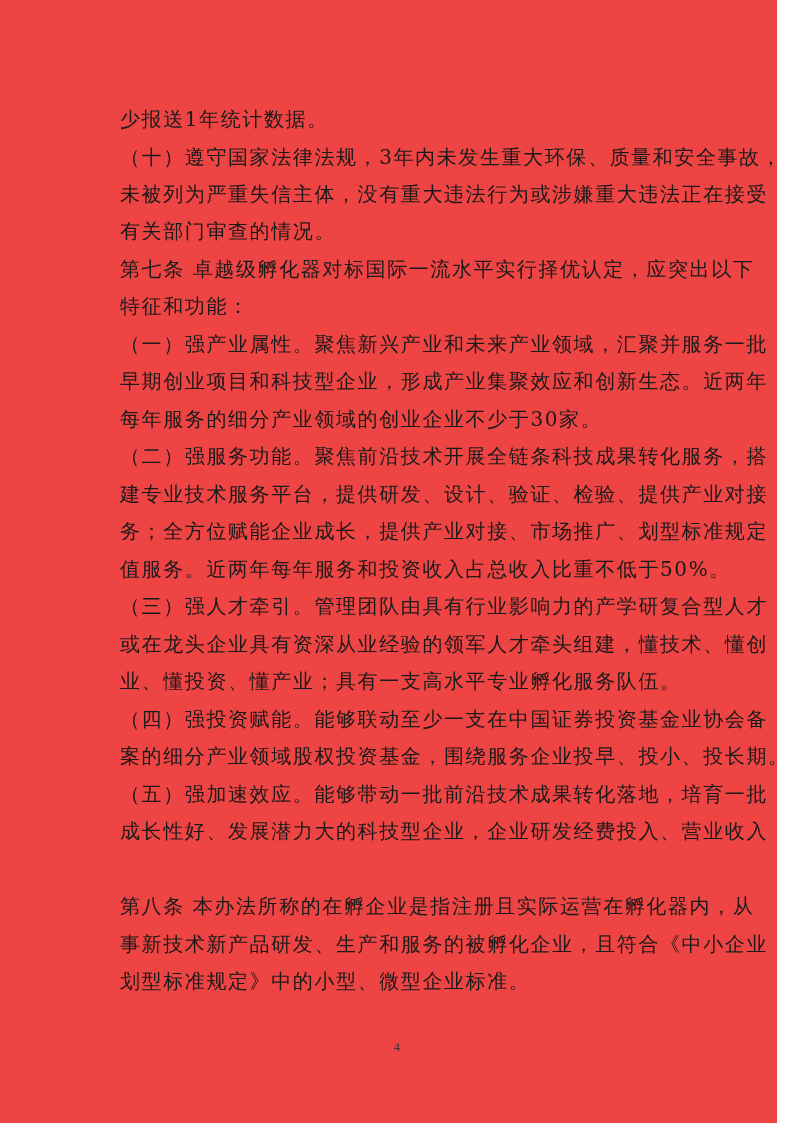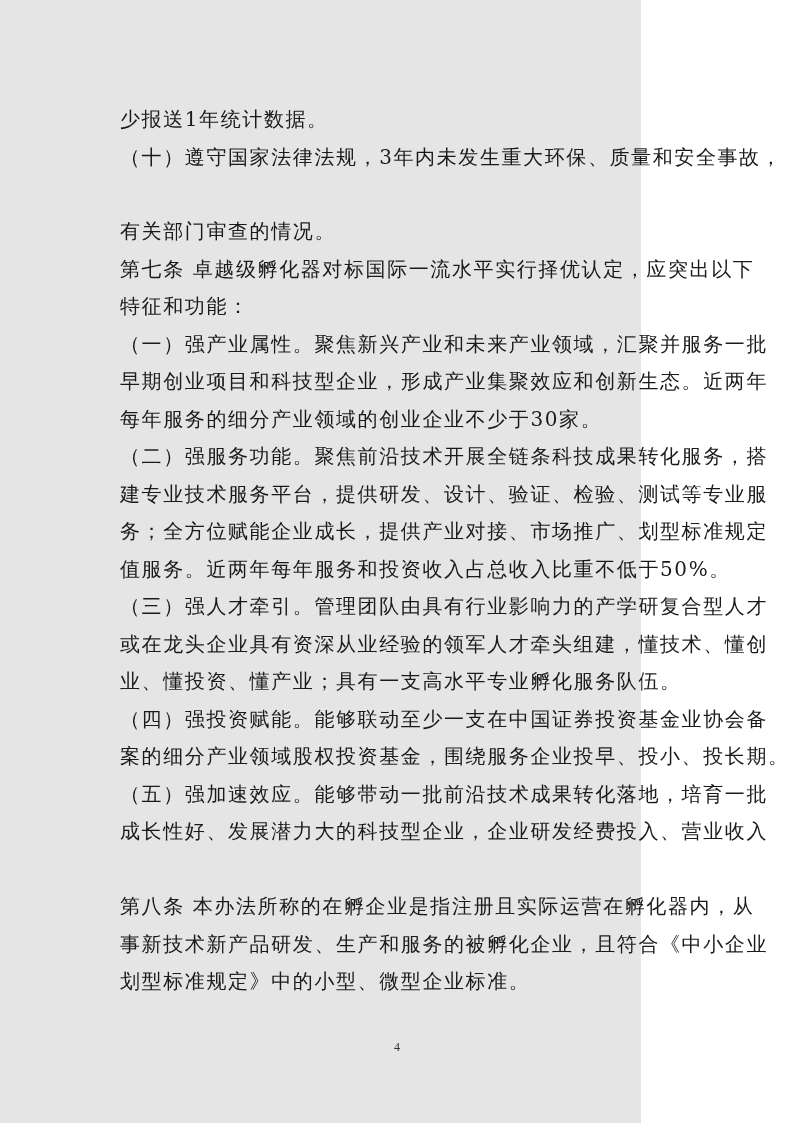--- a/index.html
+++ b/index.html
@@ -1,18 +1,18 @@
 <!DOCTYPE html>
 <html><head>
   <meta charset="utf-8">
   <style>
     html, body { margin: 0; padding: 0; background: #ffffff; }
     body { width: 794px; height: 1123px; position: relative; overflow: hidden; }
     .page {
-      position: absolute; left: 0; top: 0; width: 641px; height: 1123px; background: #e5e5e5;
+      position: absolute; left: 0; top: 0; width: 777px; height: 1123px; background: #ef4444;
     }
     .line {
       position: absolute;
       left: 120px;
       width: 556px;
       height: 30px;
       line-height: 30px;
       font-family: "DejaVu Serif", "Liberation Serif", serif;
       font-size: 20px;
       color: #1a1a1a;
@@ -31,28 +31,29 @@
       font-size: 12px;
       color: #333333;
     }
   </style>
 </head>
 <body>
 
 <div class="page">
   <div class="line last" style="top:104px">少报送1年统计数据。</div>
   <div class="line" style="top:142px">（十）遵守国家法律法规，3年内未发生重大环保、质量和安全事故，</div>
+  <div class="line" style="top:179px">未被列为严重失信主体，没有重大违法行为或涉嫌重大违法正在接受</div>
   <div class="line last" style="top:216px">有关部门审查的情况。</div>
   <div class="line" style="top:254px">第七条 卓越级孵化器对标国际一流水平实行择优认定，应突出以下</div>
   <div class="line last" style="top:291px">特征和功能：</div>
   <div class="line" style="top:329px">（一）强产业属性。聚焦新兴产业和未来产业领域，汇聚并服务一批</div>
   <div class="line" style="top:366px">早期创业项目和科技型企业，形成产业集聚效应和创新生态。近两年</div>
   <div class="line last" style="top:404px">每年服务的细分产业领域的创业企业不少于30家。</div>
   <div class="line" style="top:441px">（二）强服务功能。聚焦前沿技术开展全链条科技成果转化服务，搭</div>
-  <div class="line" style="top:479px">建专业技术服务平台，提供研发、设计、验证、检验、测试等专业服</div>
+  <div class="line" style="top:479px">建专业技术服务平台，提供研发、设计、验证、检验、提供产业对接</div>
   <div class="line" style="top:516px">务；全方位赋能企业成长，提供产业对接、市场推广、划型标准规定</div>
   <div class="line last" style="top:554px">值服务。近两年每年服务和投资收入占总收入比重不低于50%。</div>
   <div class="line" style="top:591px">（三）强人才牵引。管理团队由具有行业影响力的产学研复合型人才</div>
   <div class="line last" style="top:666px">业、懂投资、懂产业；具有一支高水平专业孵化服务队伍。</div>
   <div class="line" style="top:629px">或在龙头企业具有资深从业经验的领军人才牵头组建，懂技术、懂创</div>
   <div class="line" style="top:704px">（四）强投资赋能。能够联动至少一支在中国证券投资基金业协会备</div>
   <div class="line" style="top:741px">案的细分产业领域股权投资基金，围绕服务企业投早、投小、投长期。</div>
   <div class="line" style="top:779px">（五）强加速效应。能够带动一批前沿技术成果转化落地，培育一批</div>
   <div class="line" style="top:816px">成长性好、发展潜力大的科技型企业，企业研发经费投入、营业收入</div>
   <div class="line" style="top:891px">第八条 本办法所称的在孵企业是指注册且实际运营在孵化器内，从</div>

